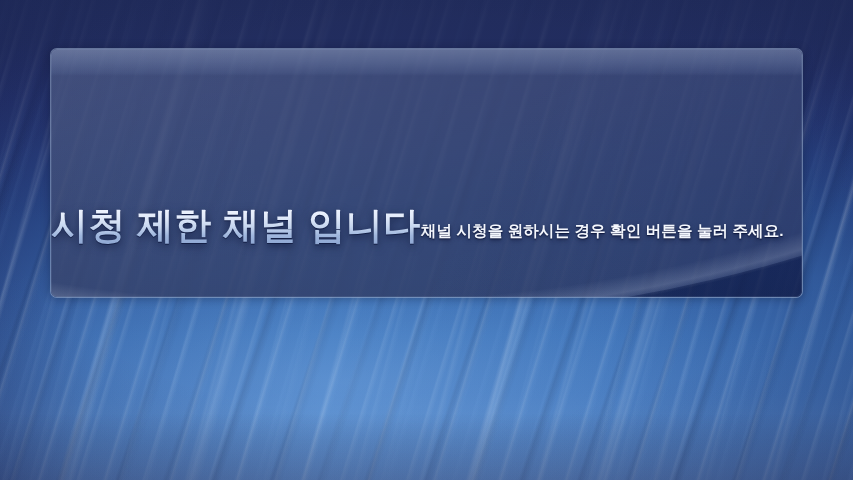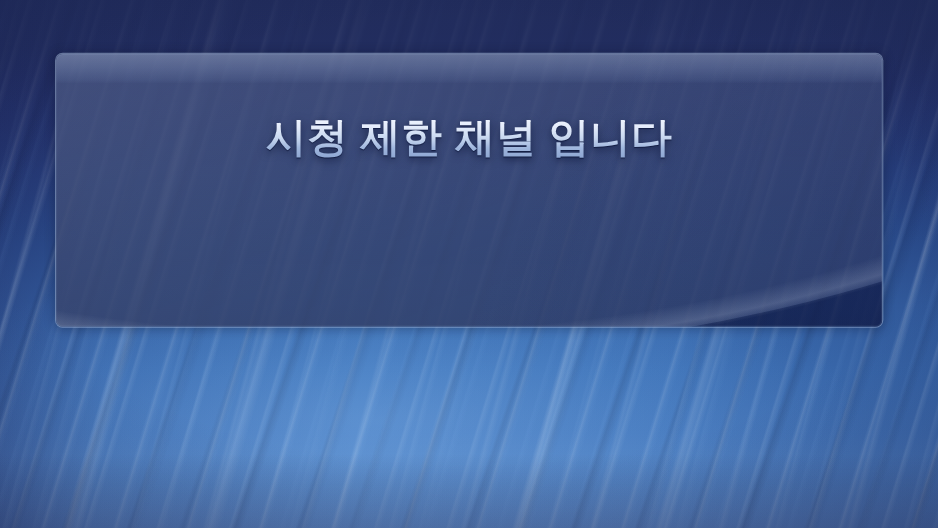--- a/index.html
+++ b/index.html
@@ -260,24 +260,24 @@
 
   
 
   .dlg-text {
     position: absolute;
     left: 0;
     right: 0;
     top: 0;
     bottom: 0;
     display: flex;
-    flex-direction: column;
+    flex-direction: row;
     align-items: center;
     justify-content: flex-start;
-    padding-top: 56px;
+    padding-top: 106px;
     box-sizing: border-box;
     border-radius: 30px;
   }
 
   #title {
     font-size: 37px;
     font-weight: 700;
     letter-spacing: 0.5px;
     line-height: 1.08;
     white-space: nowrap;
@@ -323,16 +323,17 @@
   <div id="dialog">
     <div class="dlg-fill"></div>
     <div class="swoosh"></div>
     <div class="swoosh-soft"></div>
     <div class="dlg-under"></div>
     <div class="dlg-gloss"></div>
     <div class="dlg-inner-line"></div>
 
     <div class="dlg-text">
       <div id="title">시청 제한 채널 입니다</div>
+      <div id="subtitle">채널 시청을 원하시는 경우 확인 버튼을 눌러 주세요.</div>
     </div>
   </div>
 
 </div>
 
 </body></html>

